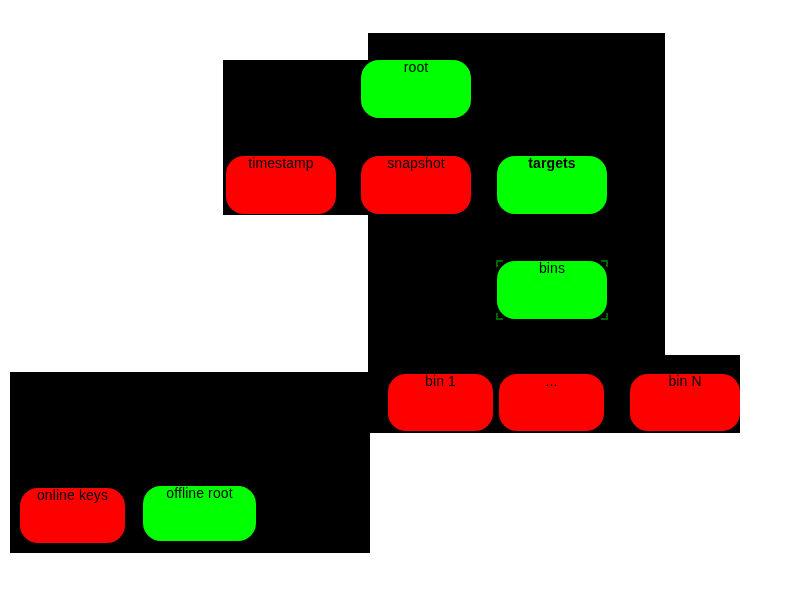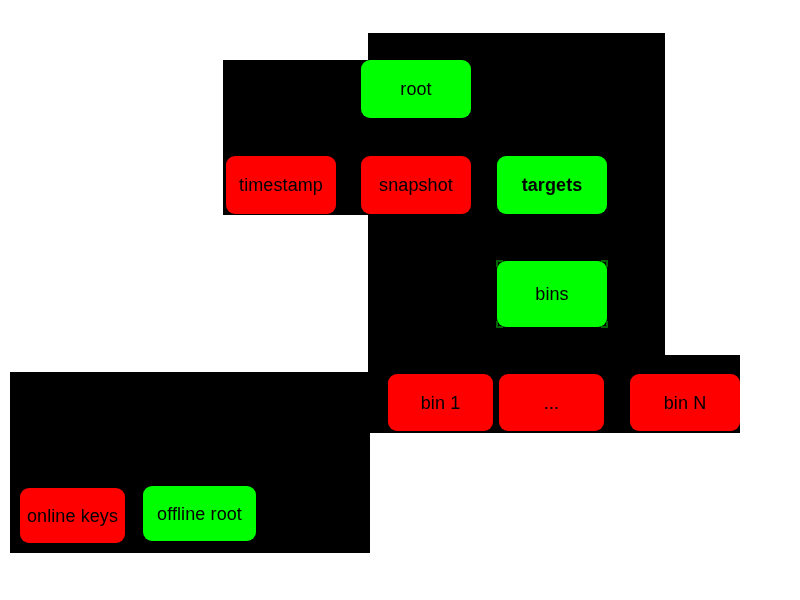--- a/index.html
+++ b/index.html
@@ -17,26 +17,26 @@
   }
   
   .panel {
     position: absolute;
     background: #000000;
   }
   
   .node {
     position: absolute;
     box-sizing: border-box;
-    border-radius: 9px;
+    border-radius: 18px;
     display: flex;
-    align-items: center;
+    align-items: flex-start;
     justify-content: center;
     color: #000000;
-    font-size: 18px;
+    font-size: 14px;
     line-height: 1;
     letter-spacing: 0.1px;
     white-space: nowrap;
     user-select: none;
   }
   .node.green { background: #00ff00; }
   .node.red   { background: #ff0000; }
 
   
   .node.selected::before,
@@ -76,21 +76,21 @@
   </div>
 
   <div class="node red" style="left:361px; top:156px; width:110px; height:58px;">
     <span>snapshot</span>
   </div>
 
   <div class="node green" style="left:497px; top:156px; width:110px; height:58px;font-weight:bold;">
     <span>targets</span>
   </div>
 
-  <div class="node green selected" style="left:497px; top:261px; width:110px; height:66px;">
+  <div class="node green selected" style="left:497px; top:261px; width:110px; height:58px;">
     <span>bins</span>
     <span class="handle tl"></span>
     <span class="handle tr"></span>
     <span class="handle bl"></span>
     <span class="handle br"></span>
   </div>
 
   <div class="node red" style="left:368px; top:374px; width:105px; height:57px;margin-left:20px;">
     <span>bin 1</span>
   </div>

